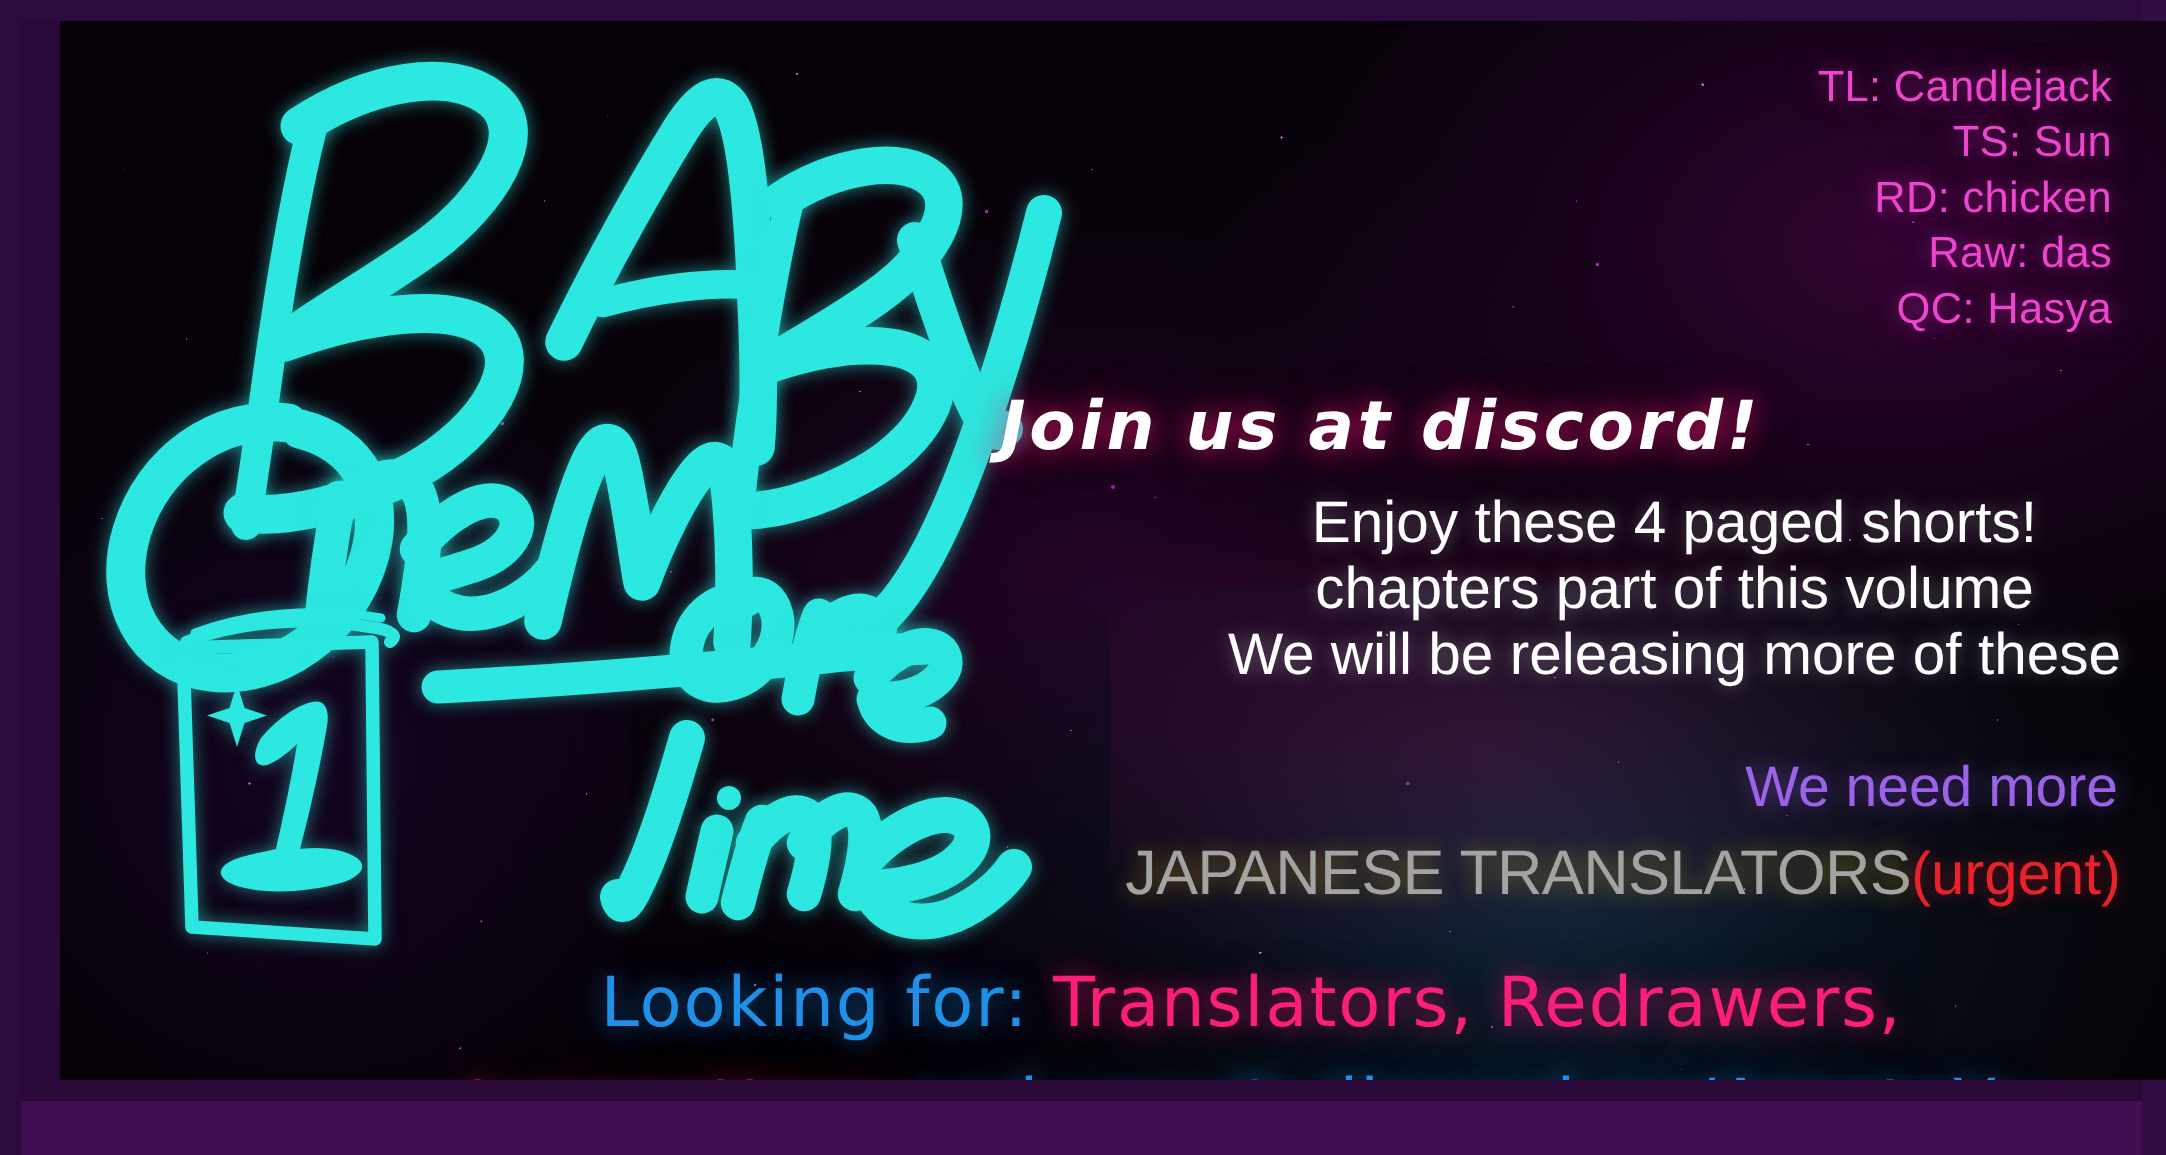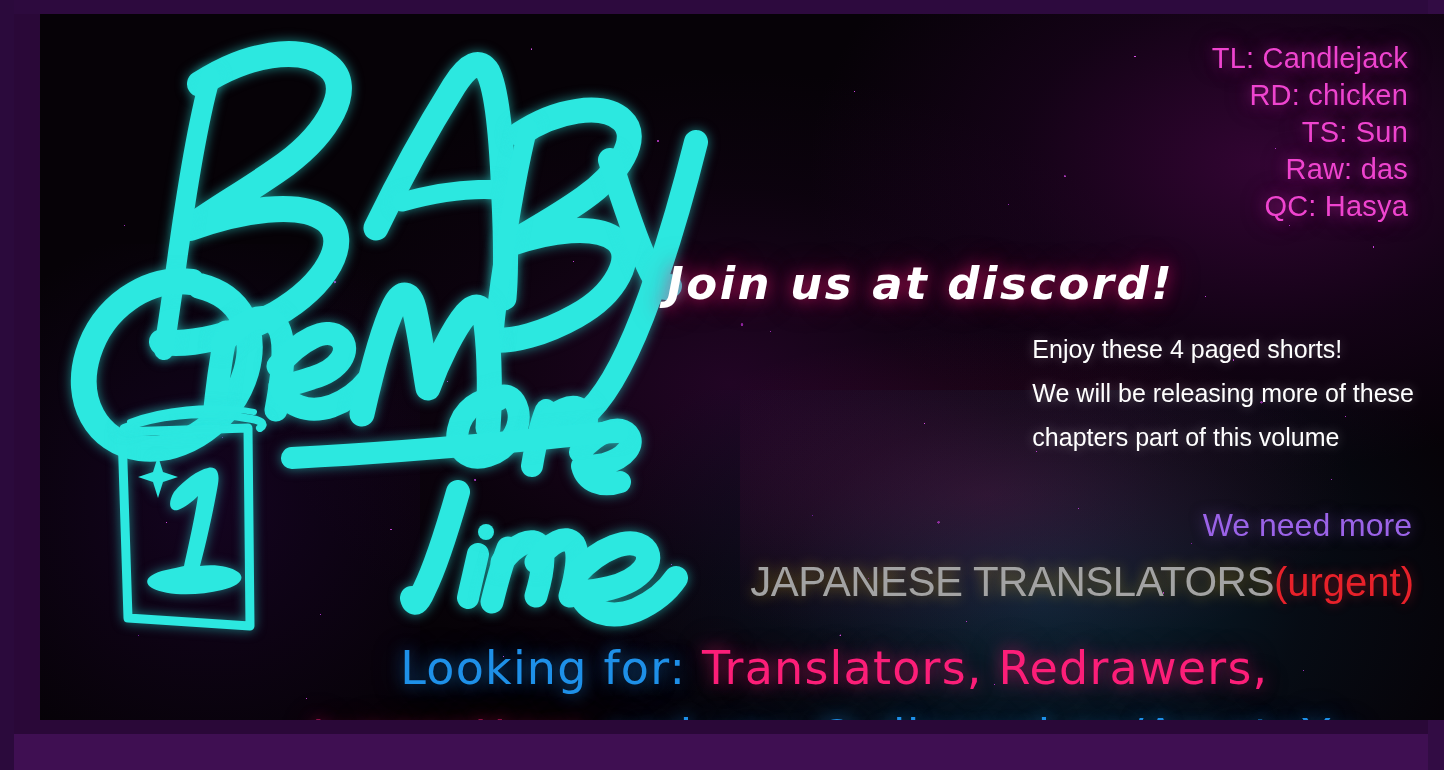--- a/index.html
+++ b/index.html
@@ -225,37 +225,37 @@
     font-family: "DejaVu Sans", sans-serif;
     text-shadow: 0 0 16px rgba(252,30,120,.6), 0 0 34px rgba(210,10,90,.4);
     white-space: nowrap;
   }
 
   .blurb {
     position: absolute;
     right: 30px;
     top: 313px;
     z-index: 8;
-    text-align: left;
+    text-align: center;
     color: #ffffff;
-    font-size: 25px;
+    font-size: 39px;
     line-height: 44px;
     font-family: "Liberation Sans", sans-serif;
     text-shadow: 0 0 12px rgba(255,255,255,.35);
   }
   .blurb div { white-space: nowrap; }
 
   .need {
     position: absolute;
     right: 32px;
     top: 489px;
     z-index: 8;
     text-align: right;
     color: #9b63e8;
-    font-size: 32px;
+    font-size: 38px;
     line-height: 44px;
     font-family: "Liberation Sans", sans-serif;
     text-shadow: 0 0 14px rgba(150,95,235,.5);
     white-space: nowrap;
   }
 
   .roles {
     position: absolute;
     right: 30px;
     top: 544px;
@@ -390,32 +390,32 @@
                C 196 564, 190 572, 172 576 C 148 582, 116 582, 102 574
                C 92 568, 98 560, 116 556 C 124 554, 130 553, 134 552
                C 140 526, 146 496, 148 482 C 142 488, 134 494, 128 496
                C 120 498, 117 490, 124 478 Z"></path>
         </g>
       </svg>
     </div>
 
     <div class="credits">
       <div>TL: Candlejack</div>
+      <div>TS: Sun</div>
       <div>RD: chicken</div>
-      <div>TS: Sun</div>
       <div>Raw: das</div>
       <div>QC: Hasya</div>
     </div>
 
     <div class="join">Join us at discord!</div>
 
     <div class="blurb">
       <div>Enjoy these 4 paged shorts!</div>
+      <div>chapters part of this volume</div>
       <div>We will be releasing more of these</div>
-      <div>chapters part of this volume</div>
     </div>
 
     <div class="need">We need more</div>
 
     <div class="roles">
       <span class="jp">JAPANESE TRANSLATORS</span><span class="urg">(urgent)</span>
     </div>
 
     <div class="recruit">
       <div class="ln">

